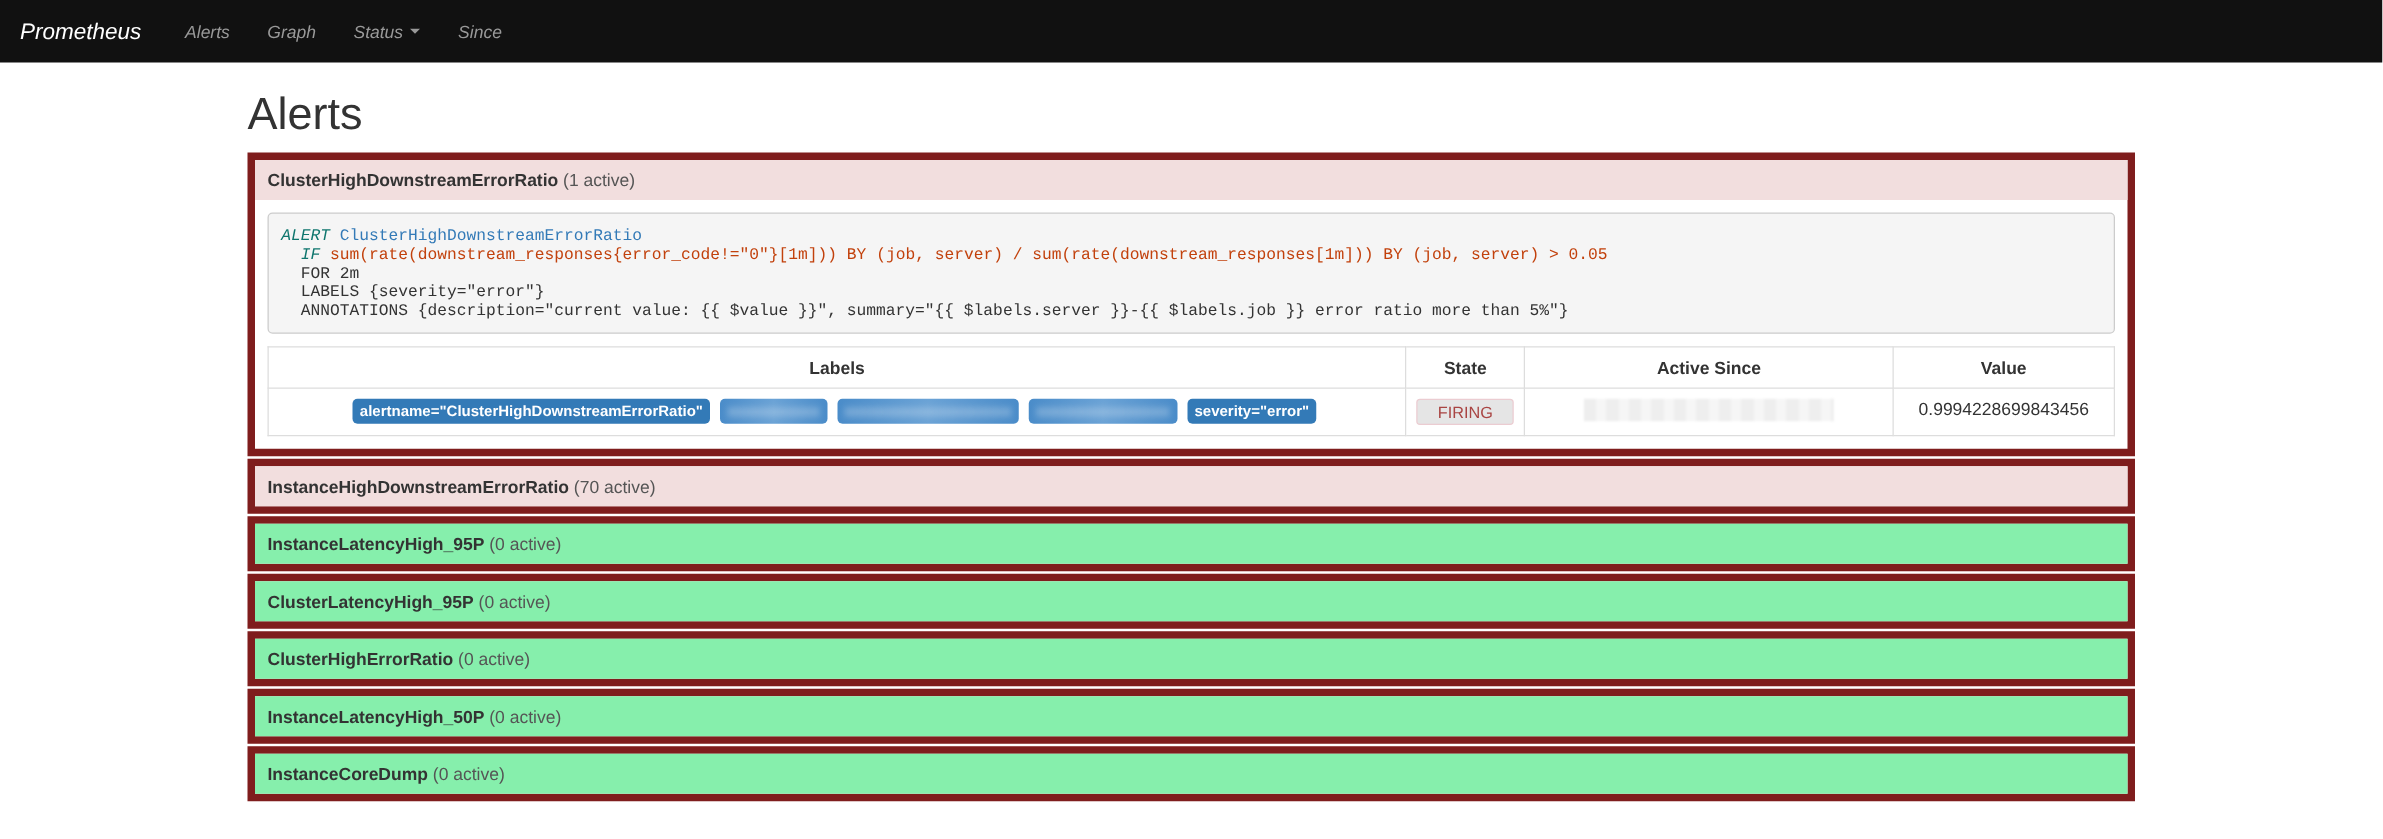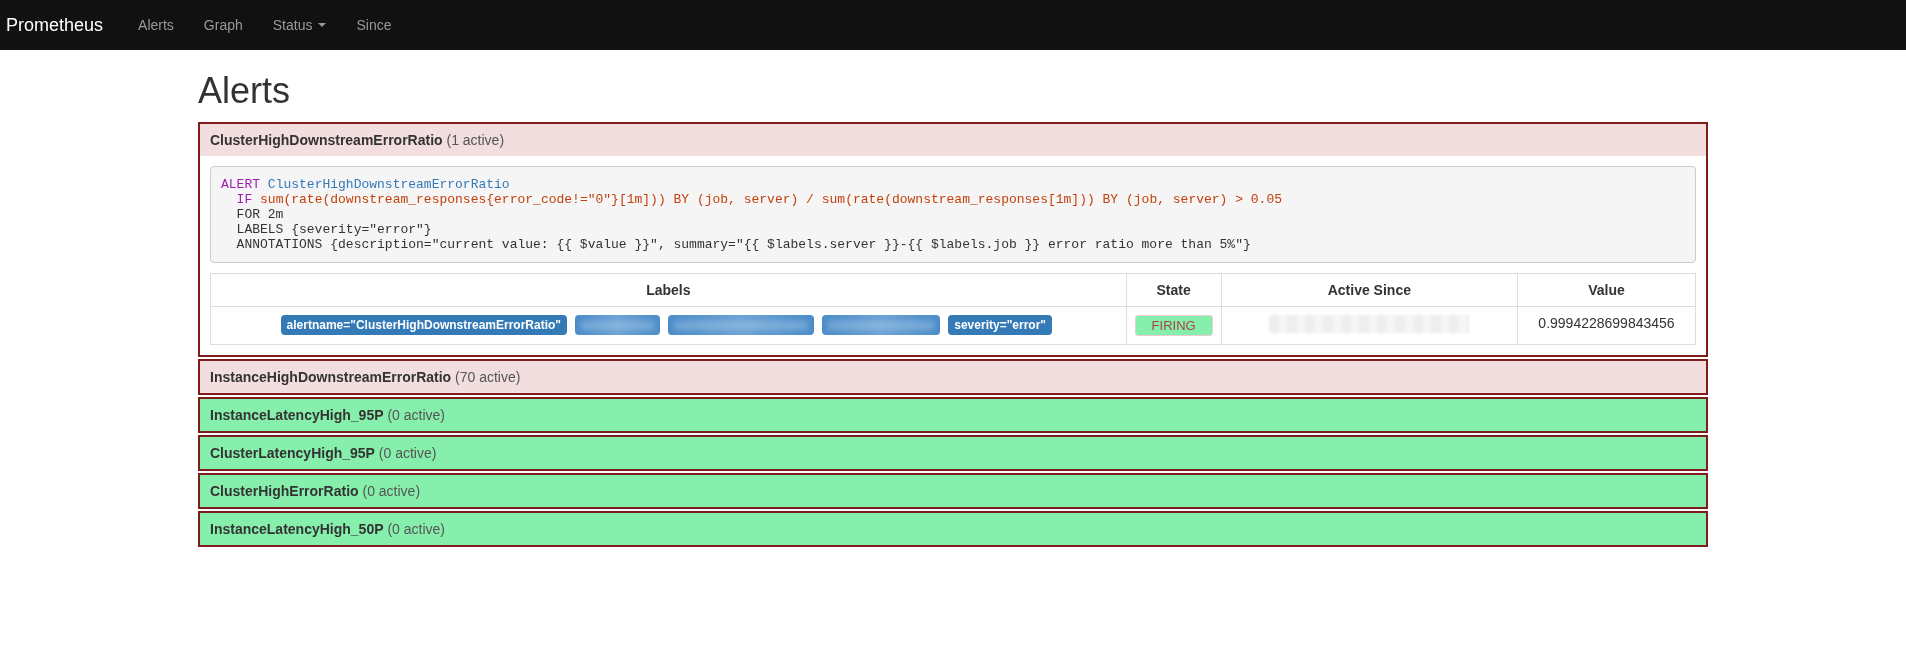--- a/index.html
+++ b/index.html
@@ -10,21 +10,22 @@
     font-size: 14px;
     color: #333;
     background: #fff;
   }
   .navbar {
     background: #111;
     color: #999;
     height: 50px;
     display: flex;
     align-items: center;
-    padding: 0 6px;
+    padding: 0 16px;
+    font-style: italic;
   }
   .navbar .brand {
     color: #fff;
     font-size: 18px;
     margin-right: 20px;
     padding: 14px 0;
   }
   .navbar .nav-item {
     color: #999;
     padding: 0 15px;
@@ -48,21 +49,21 @@
     max-width: 1540px;
     margin: 0 auto;
   }
   h1.page-title {
     font-size: 36px;
     font-weight: 500;
     margin: 20px 0 10px;
     color: #333;
   }
   .alert-group {
-    border: 2px solid #7f1d1d;
+    border: 6px solid #7f1d1d;
     margin-bottom: 2px;
     background: #fff;
   }
   .alert-header {
     padding: 8px 10px;
     cursor: pointer;
     font-size: 14px;
   }
   .alert-header.pink { background: #f2dede; }
   .alert-header.green { background: #86efac; }
@@ -74,21 +75,21 @@
     border: 1px solid #ccc;
     border-radius: 4px;
     padding: 10px;
     font-family: Menlo, Monaco, Consolas, "Courier New", monospace;
     font-size: 13px;
     color: #333;
     white-space: pre;
     overflow-x: auto;
     margin: 0 0 10px 0;
   }
-  pre.rule .kw { color:#a21caf; }
+  pre.rule .kw { color:#0f766e;font-style:italic; }
   pre.rule .alertname { color:#337ab7; }
   pre.rule .expr { color:#c2410c; }
   table.labels-table {
     width: 100%;
     border-collapse: collapse;
     font-size: 14px;
   }
   table.labels-table th, table.labels-table td {
     border: 1px solid #ddd;
     padding: 8px;
@@ -109,21 +110,21 @@
     white-space: nowrap;
   }
   .label-chip.blurred {
     color: transparent;
     user-select: none;
     text-shadow: 0 0 6px rgba(255,255,255,0.6);
     background: linear-gradient(90deg,#4a8cc9,#6ba3d6,#4a8cc9);
   }
   .state-badge {
     display:inline-block;
-    background:#86efac;
+    background:#e5e5e5;
     color:#a94442;
     border:1px solid #ebccd1;
     border-radius:3px;
     padding:2px 16px;
     font-size:13px;
   }
   .active-since-blur {
     display:inline-block;
     width:200px; height:18px;
     background: repeating-linear-gradient(90deg,#eee,#eee 10px,#f6f6f6 10px,#f6f6f6 18px);
@@ -203,14 +204,17 @@
       </div>
       <div class="alert-group">
         <div class="alert-header green"><span class="name">ClusterLatencyHigh_95P</span><span class="count"> (0 active)</span></div>
       </div>
       <div class="alert-group">
         <div class="alert-header green"><span class="name">ClusterHighErrorRatio</span><span class="count"> (0 active)</span></div>
       </div>
       <div class="alert-group">
         <div class="alert-header green"><span class="name">InstanceLatencyHigh_50P</span><span class="count"> (0 active)</span></div>
       </div>
+      <div class="alert-group">
+        <div class="alert-header green"><span class="name">InstanceCoreDump</span><span class="count"> (0 active)</span></div>
+      </div>
     </div>
 </div>
 
 </body></html>

